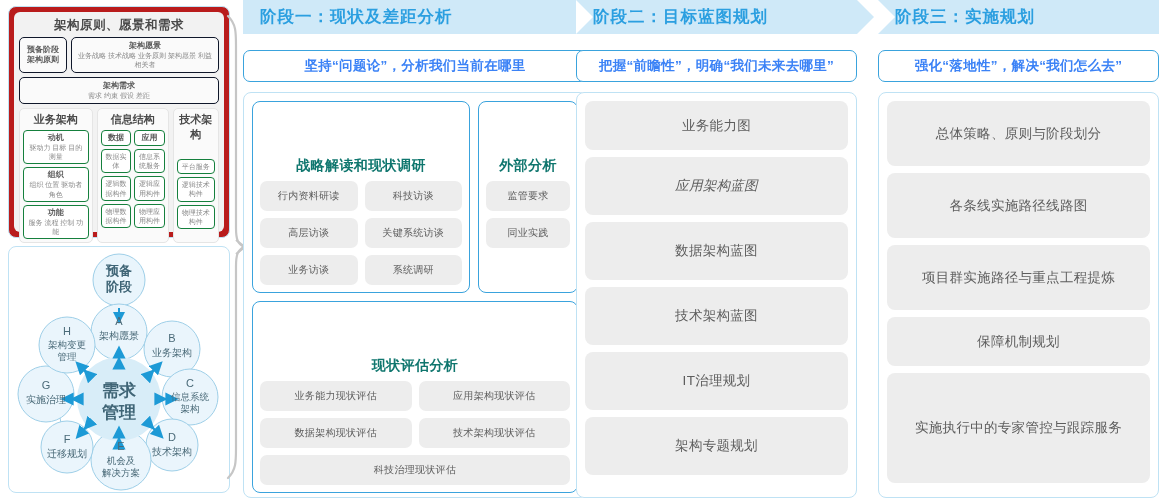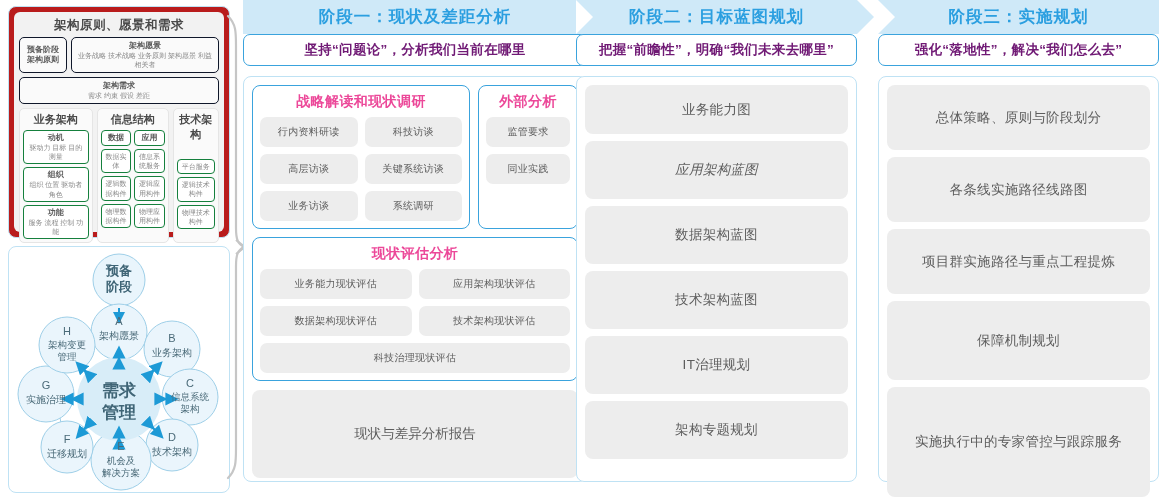--- a/index.html
+++ b/index.html
@@ -85,21 +85,21 @@
 
   
   .phase-col { position: absolute; top: 0; }
   #phase1 { left: 243px; width: 344px; }
   #phase2 { left: 576px; width: 281px; }
   #phase3 { left: 878px; width: 281px; }
 
   .phase-head {
     height: 34px; position: relative;
     background: #cfe9f8;
-    display: flex; align-items: center; justify-content: center;
+    display: flex; align-items: center; justify-content: flex-start; padding-left: 17px;
   }
   .phase-head .ribbon-notch {
     position: absolute; right: -17px; top: 0;
     width: 0; height: 0; z-index: 3;
     border-top: 17px solid transparent;
     border-bottom: 17px solid transparent;
     border-left: 17px solid #cfe9f8;
   }
   .phase-head .ribbon-cut {
     position: absolute; left: 0; top: 0;
@@ -107,46 +107,46 @@
     border-top: 17px solid transparent;
     border-bottom: 17px solid transparent;
     border-left: 17px solid #ffffff;
   }
   .phase-head-text {
     font-size: 16.5px; font-weight: bold; color: #2b9fe0;
     letter-spacing: 1px; position: relative; z-index: 5;
   }
 
   .phase-sub {
-    margin-top: 0; height: 32px;
+    margin-top: 16px; height: 32px;
     border: 1px solid #3aa3dd; border-radius: 7px;
     background:#fff;
     display:flex; align-items:center; justify-content:center;
-    font-size: 13.5px; font-weight: bold; color:#701a75;
+    font-size: 13.5px; font-weight: bold; color:#3b82f6;
     letter-spacing: .3px;
   }
 
   .phase-body {
     margin-top: 10px;
     border: 1px solid #bfe2f4; border-radius: 8px;
     background:#fff; padding: 8px;
   }
   #phase1 .phase-body { height: 406px; }
   #phase2 .phase-body { height: 406px; }
   #phase3 .phase-body { height: 406px; }
 
   
   .p1-top { display:flex; gap:8px; }
   .card-blue {
     border: 1px solid #3aa3dd; border-radius: 8px; background:#fff;
     padding: 6px 7px 7px;
   }
   .card-title {
-    text-align:center; font-weight:bold; font-size:14px; color:#ec4899;
-    padding: 1px 0 6px; letter-spacing:.4px;
+    text-align:center; font-weight:bold; font-size:14px; color:#0f766e;
+    padding: 1px 0 6px; letter-spacing:.4px;margin-top:48px;
   }
   .chip {
     background:#ededed; border-radius:7px;
     display:flex; align-items:center; justify-content:center;
     color:#5d5d5d; font-size:10px; height:30px; letter-spacing:.3px;
   }
   .chip-row { display:flex; gap:7px; margin-bottom:7px; }
   .chip-row:last-child { margin-bottom:0; }
   .chip-row > .chip { flex:1; }
 
@@ -448,16 +448,16 @@
   <div class="phase-head">
     <span class="ribbon-cut"></span>
     <span class="phase-head-text">阶段三：实施规划</span>
   </div>
   <div class="phase-sub">强化“落地性”，解决“我们怎么去”</div>
 
   <div class="phase-body">
     <div class="block" style="height:65px;">总体策略、原则与阶段划分</div>
     <div class="block" style="height:65px;">各条线实施路径线路图</div>
     <div class="block" style="height:65px;">项目群实施路径与重点工程提炼</div>
-    <div class="block" style="height:79px;">保障机制规划</div>
+    <div class="block" style="height:49px;">保障机制规划</div>
     <div class="block" style="height:110px;">实施执行中的专家管控与跟踪服务</div>
   </div>
 </div>
 
 </body></html>

